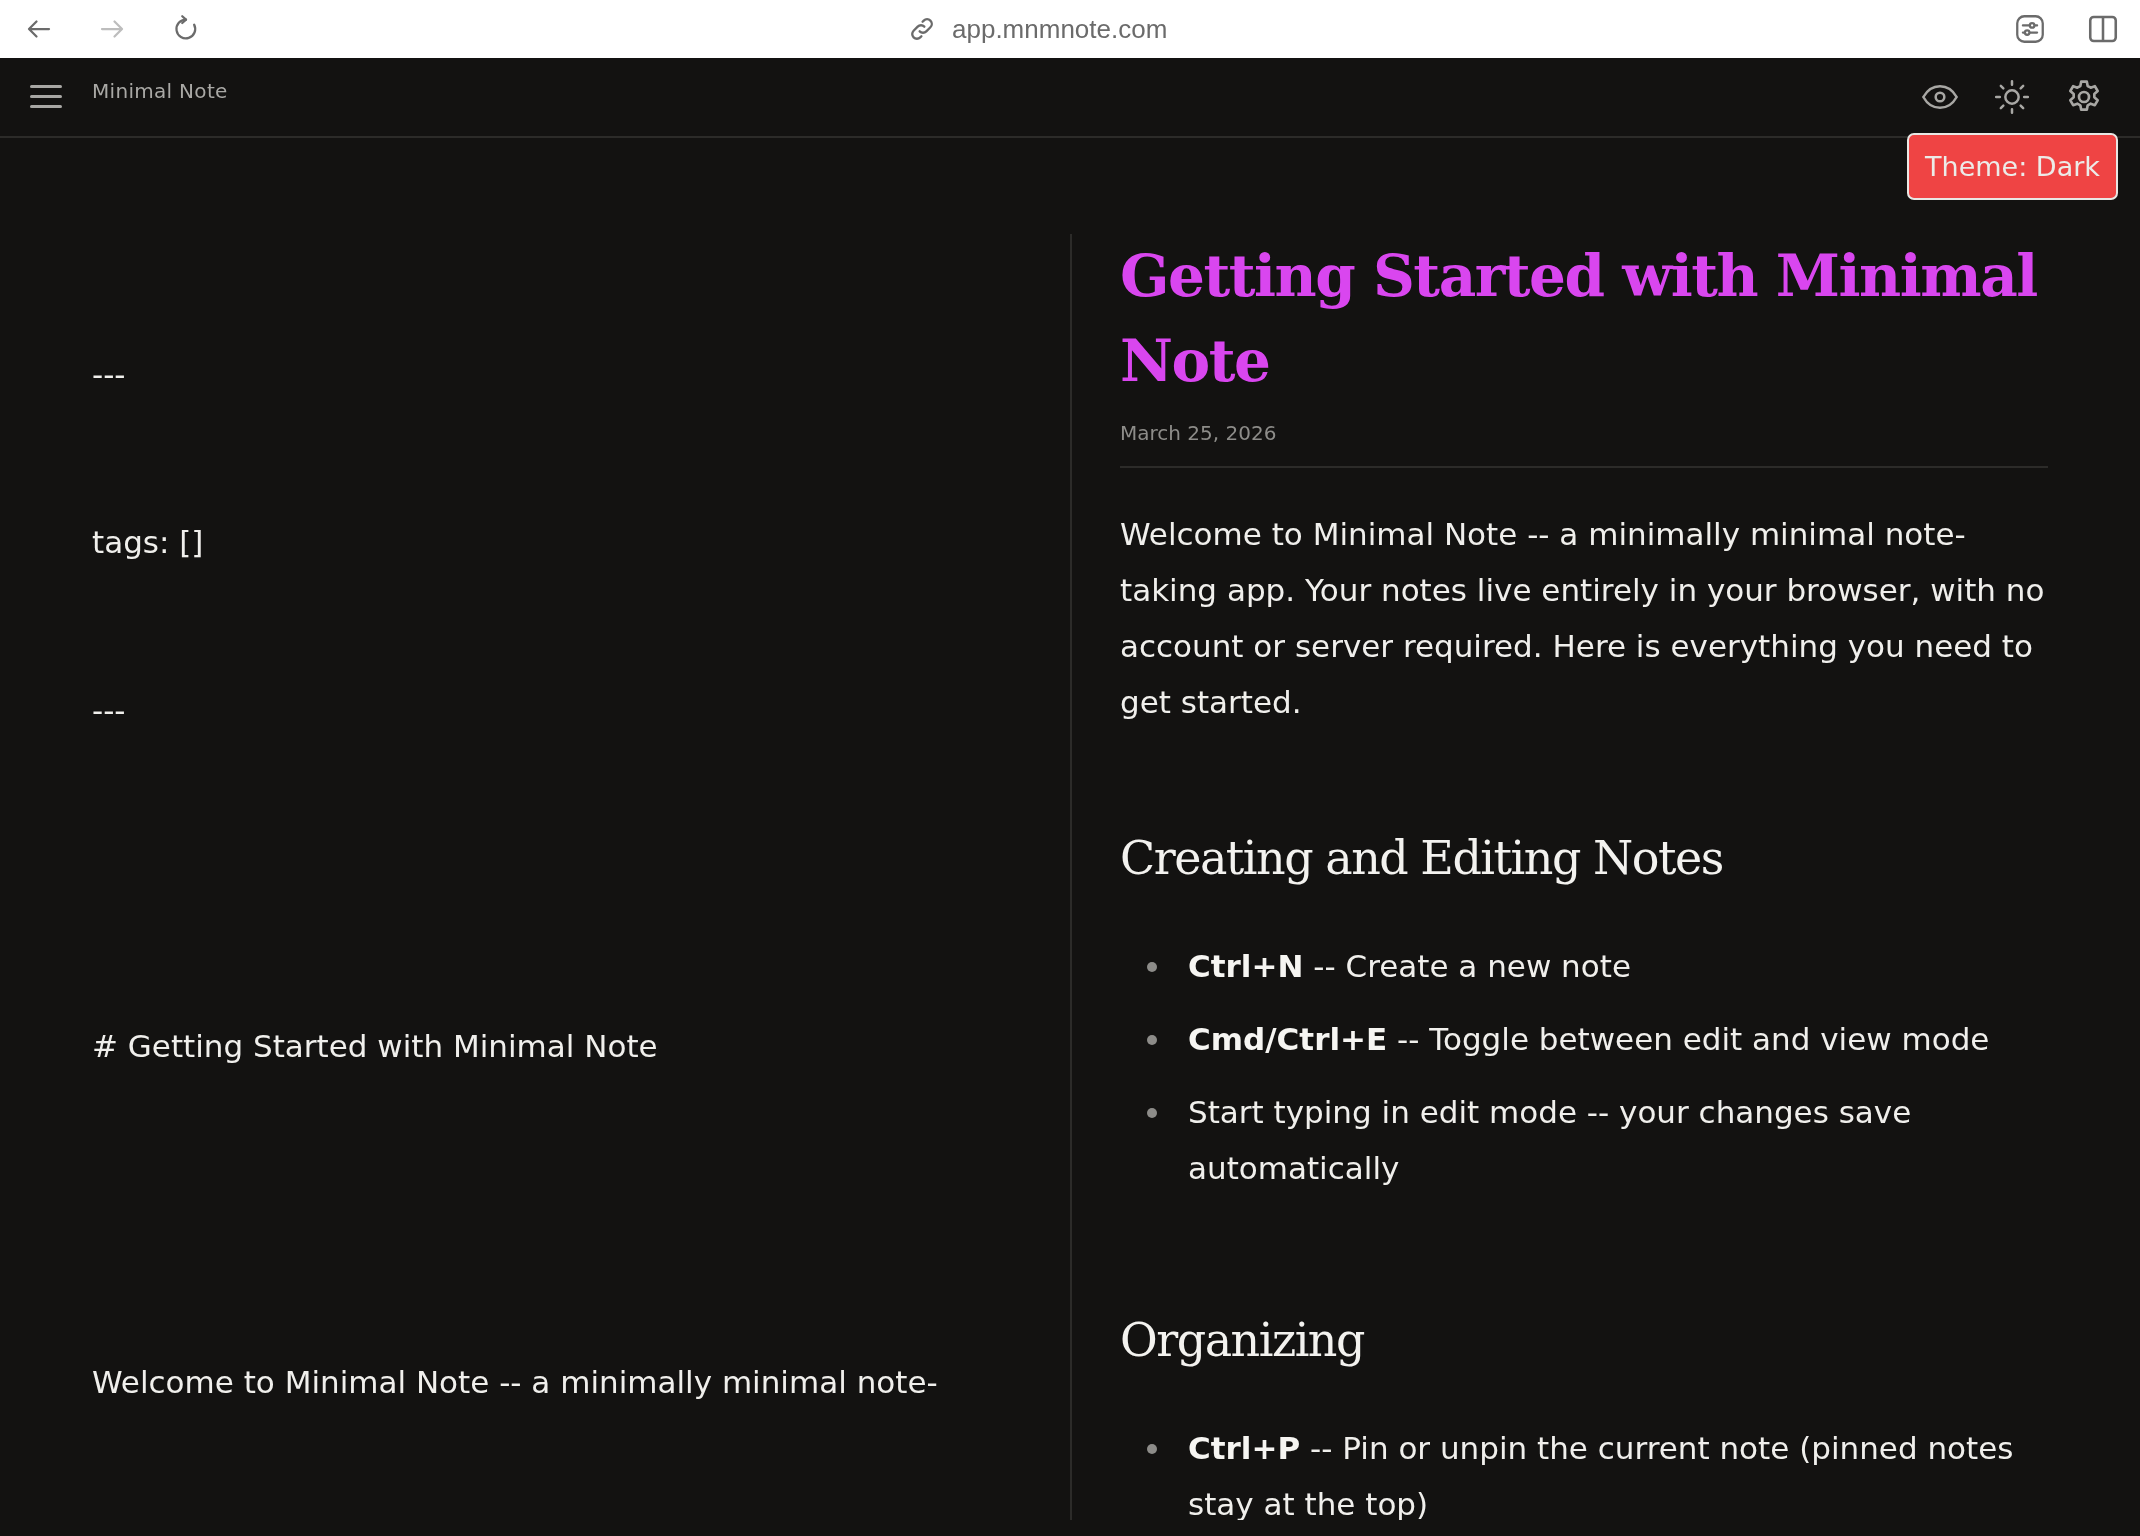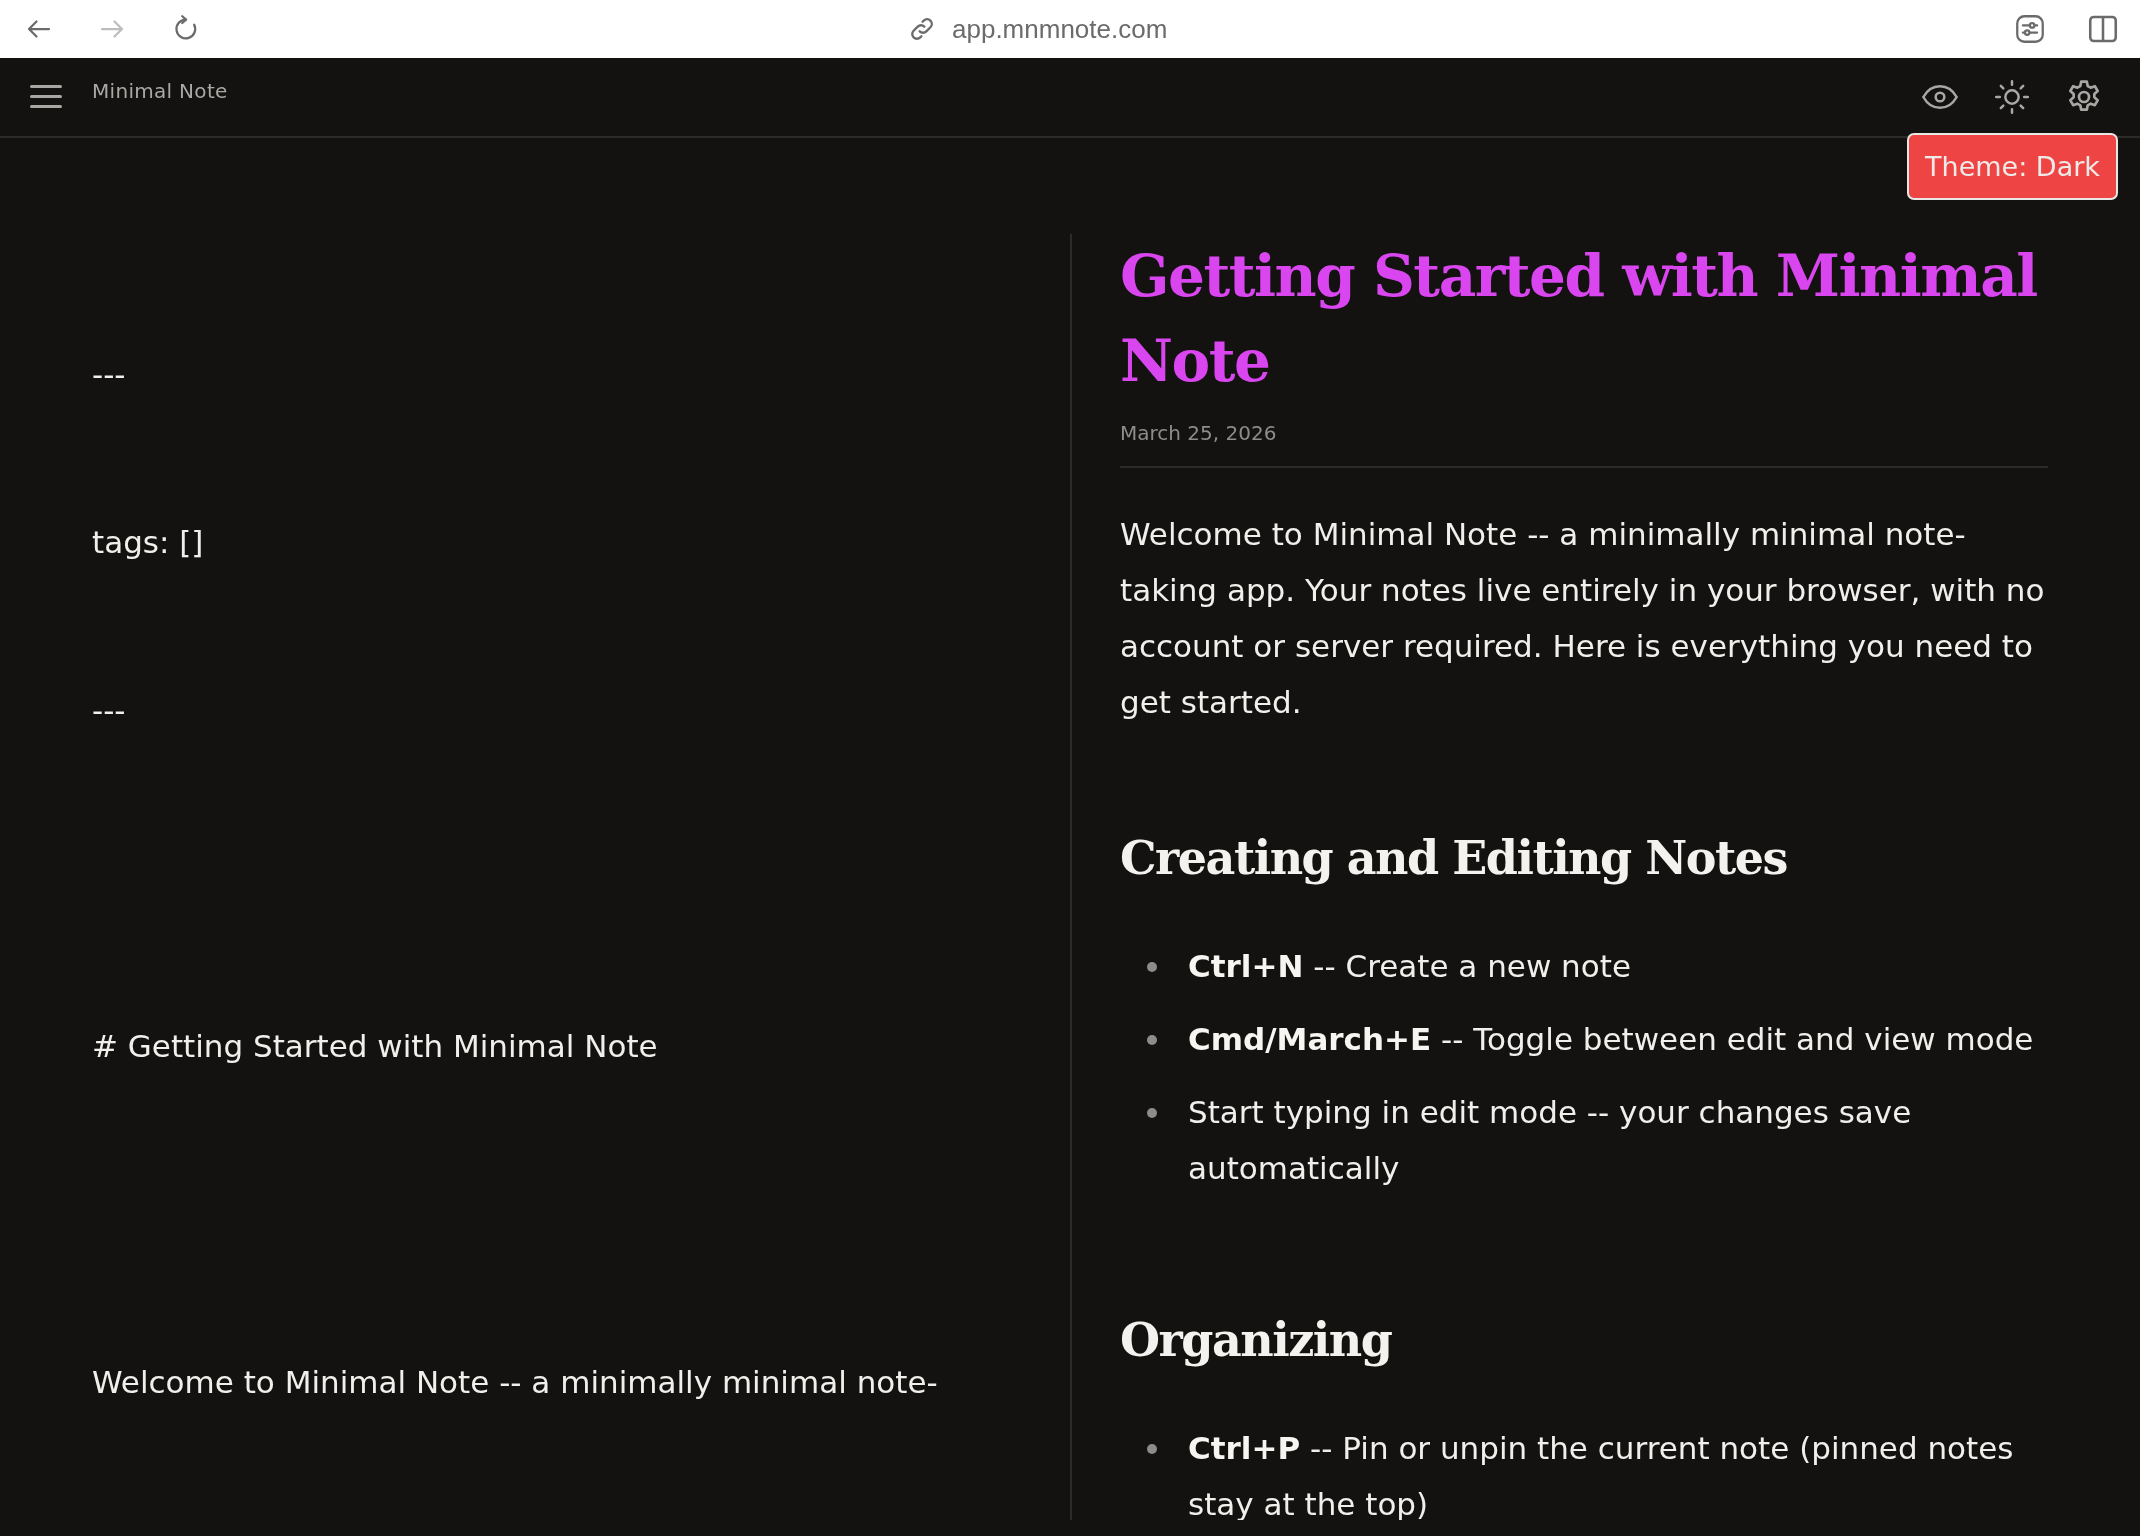--- a/index.html
+++ b/index.html
@@ -30,21 +30,21 @@
   .editor .line { display: block; min-height: 56px; }
 
   .divider { position: absolute; left: 1070px; top: 234px; width: 2px; height: 1286px; background: #2c2b29; }
 
   
   .preview { position: absolute; left: 1120px; top: 234px; width: 930px; height: 1286px; overflow: hidden; color: #f0efec; }
   .preview h1 { font-family: "DejaVu Serif", "Liberation Serif", serif; font-weight: bold; font-size: 58px; line-height: 85px; letter-spacing: -1.5px; color: #d946ef; margin-top: 0; }
   .preview .date { font-size: 20px; color: #8d8c89; margin-top: 12px; line-height: 34px; }
   .preview hr { border: none; border-top: 2px solid #2c2b29; margin-top: 16px; width: 928px; }
   .preview p { font-size: 31px; line-height: 56px; margin-top: 38px; }
-  .preview h2 { font-family: "DejaVu Serif", "Liberation Serif", serif; font-weight: bold; font-size: 46px; line-height: 60px; letter-spacing: -1.5px; color: #f3f2ef; margin-top: 98px; }
+  .preview h2 { font-family: "DejaVu Serif", "Liberation Serif", serif; font-weight: normal; font-size: 46px; line-height: 60px; letter-spacing: -1.5px; color: #f3f2ef; margin-top: 98px; }
   .preview ul { list-style: none; margin-top: 50px; }
   .preview li { position: relative; padding-left: 68px; font-size: 31px; line-height: 56px; margin-bottom: 17px; }
   .preview li::before { content: ""; position: absolute; left: 27px; top: 24px; width: 10px; height: 10px; border-radius: 50%; background: #8d8c89; }
   .preview li b { font-weight: 700; color: #f6f5f2; }
 </style>
 </head>
 <body>
 
 <div class="browser-bar">
   <div class="nav-btn" style="left:20px;">
@@ -146,21 +146,21 @@
 
 <div class="preview">
   <h1>Getting Started with Minimal Note</h1>
   <div class="date">March 25, 2026</div>
   <hr>
   <p>Welcome to Minimal Note -- a minimally minimal note-taking app. Your notes live entirely in your browser, with no account or server required. Here is everything you need to get started.</p>
 
   <h2>Creating and Editing Notes</h2>
   <ul>
     <li><b>Ctrl+N</b><span> -- Create a new note</span></li>
-    <li><b>Cmd/March+E</b><span> -- Toggle between edit and view mode</span></li>
+    <li><b>Cmd/Ctrl+E</b><span> -- Toggle between edit and view mode</span></li>
     <li><span>Start typing in edit mode -- your changes save automatically</span></li>
   </ul>
 
   <h2 style="margin-top:114px;">Organizing</h2>
   <ul>
     <li><b>Ctrl+P</b><span> -- Pin or unpin the current note (pinned notes stay at the top)</span></li>
   </ul>
 </div>
 
 </body></html>

